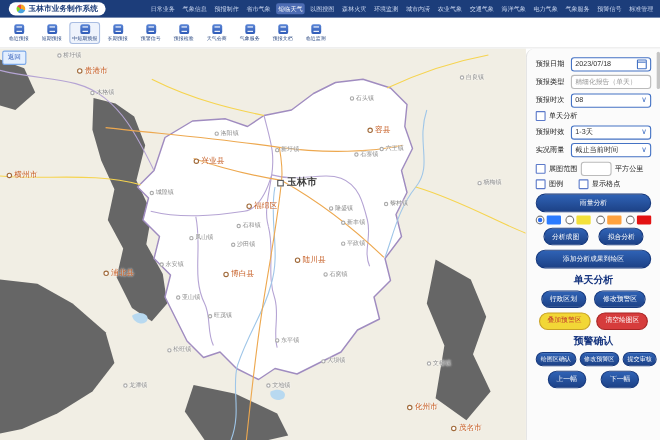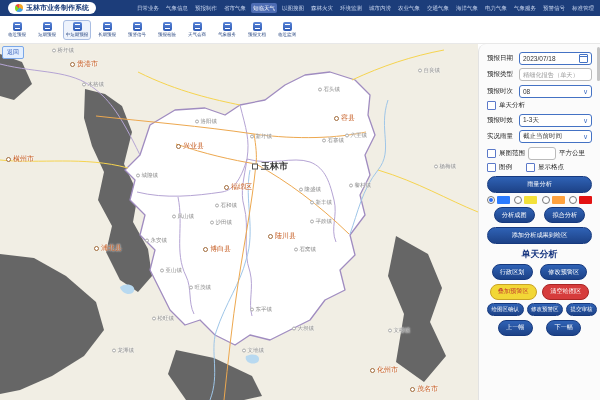--- a/index.html
+++ b/index.html
@@ -427,20 +427,21 @@
     <div class="s-title">单天分析</div>
     <div class="btn-row" id="adjustBtns">
         <button class="btn">行政区划</button>
         <button class="btn">修改预警区</button>
       </div>
     <div class="btn-row">
       <button class="btn" id="overlayBtn" style="background: rgb(242, 215, 54); color: rgb(194, 59, 46); border-color: rgb(201, 162, 39);">叠加预警区</button>
       <button class="btn" id="clearBtn" style="background: rgb(214, 60, 60); color: rgb(255, 255, 255); border-color: rgb(168, 37, 37);">清空绘图区</button>
     </div>
 
+    <div class="s-title">预警确认</div>
     <div class="btn-row" id="confirmBtns">
         <button class="btn sm">绘图区确认</button>
         <button class="btn sm">修改预警区</button>
         <button class="btn sm">提交审核</button>
       </div>
     <div class="btn-row" id="navBtns">
         <button class="btn">上一幅</button>
         <button class="btn">下一幅</button>
       </div>
 

